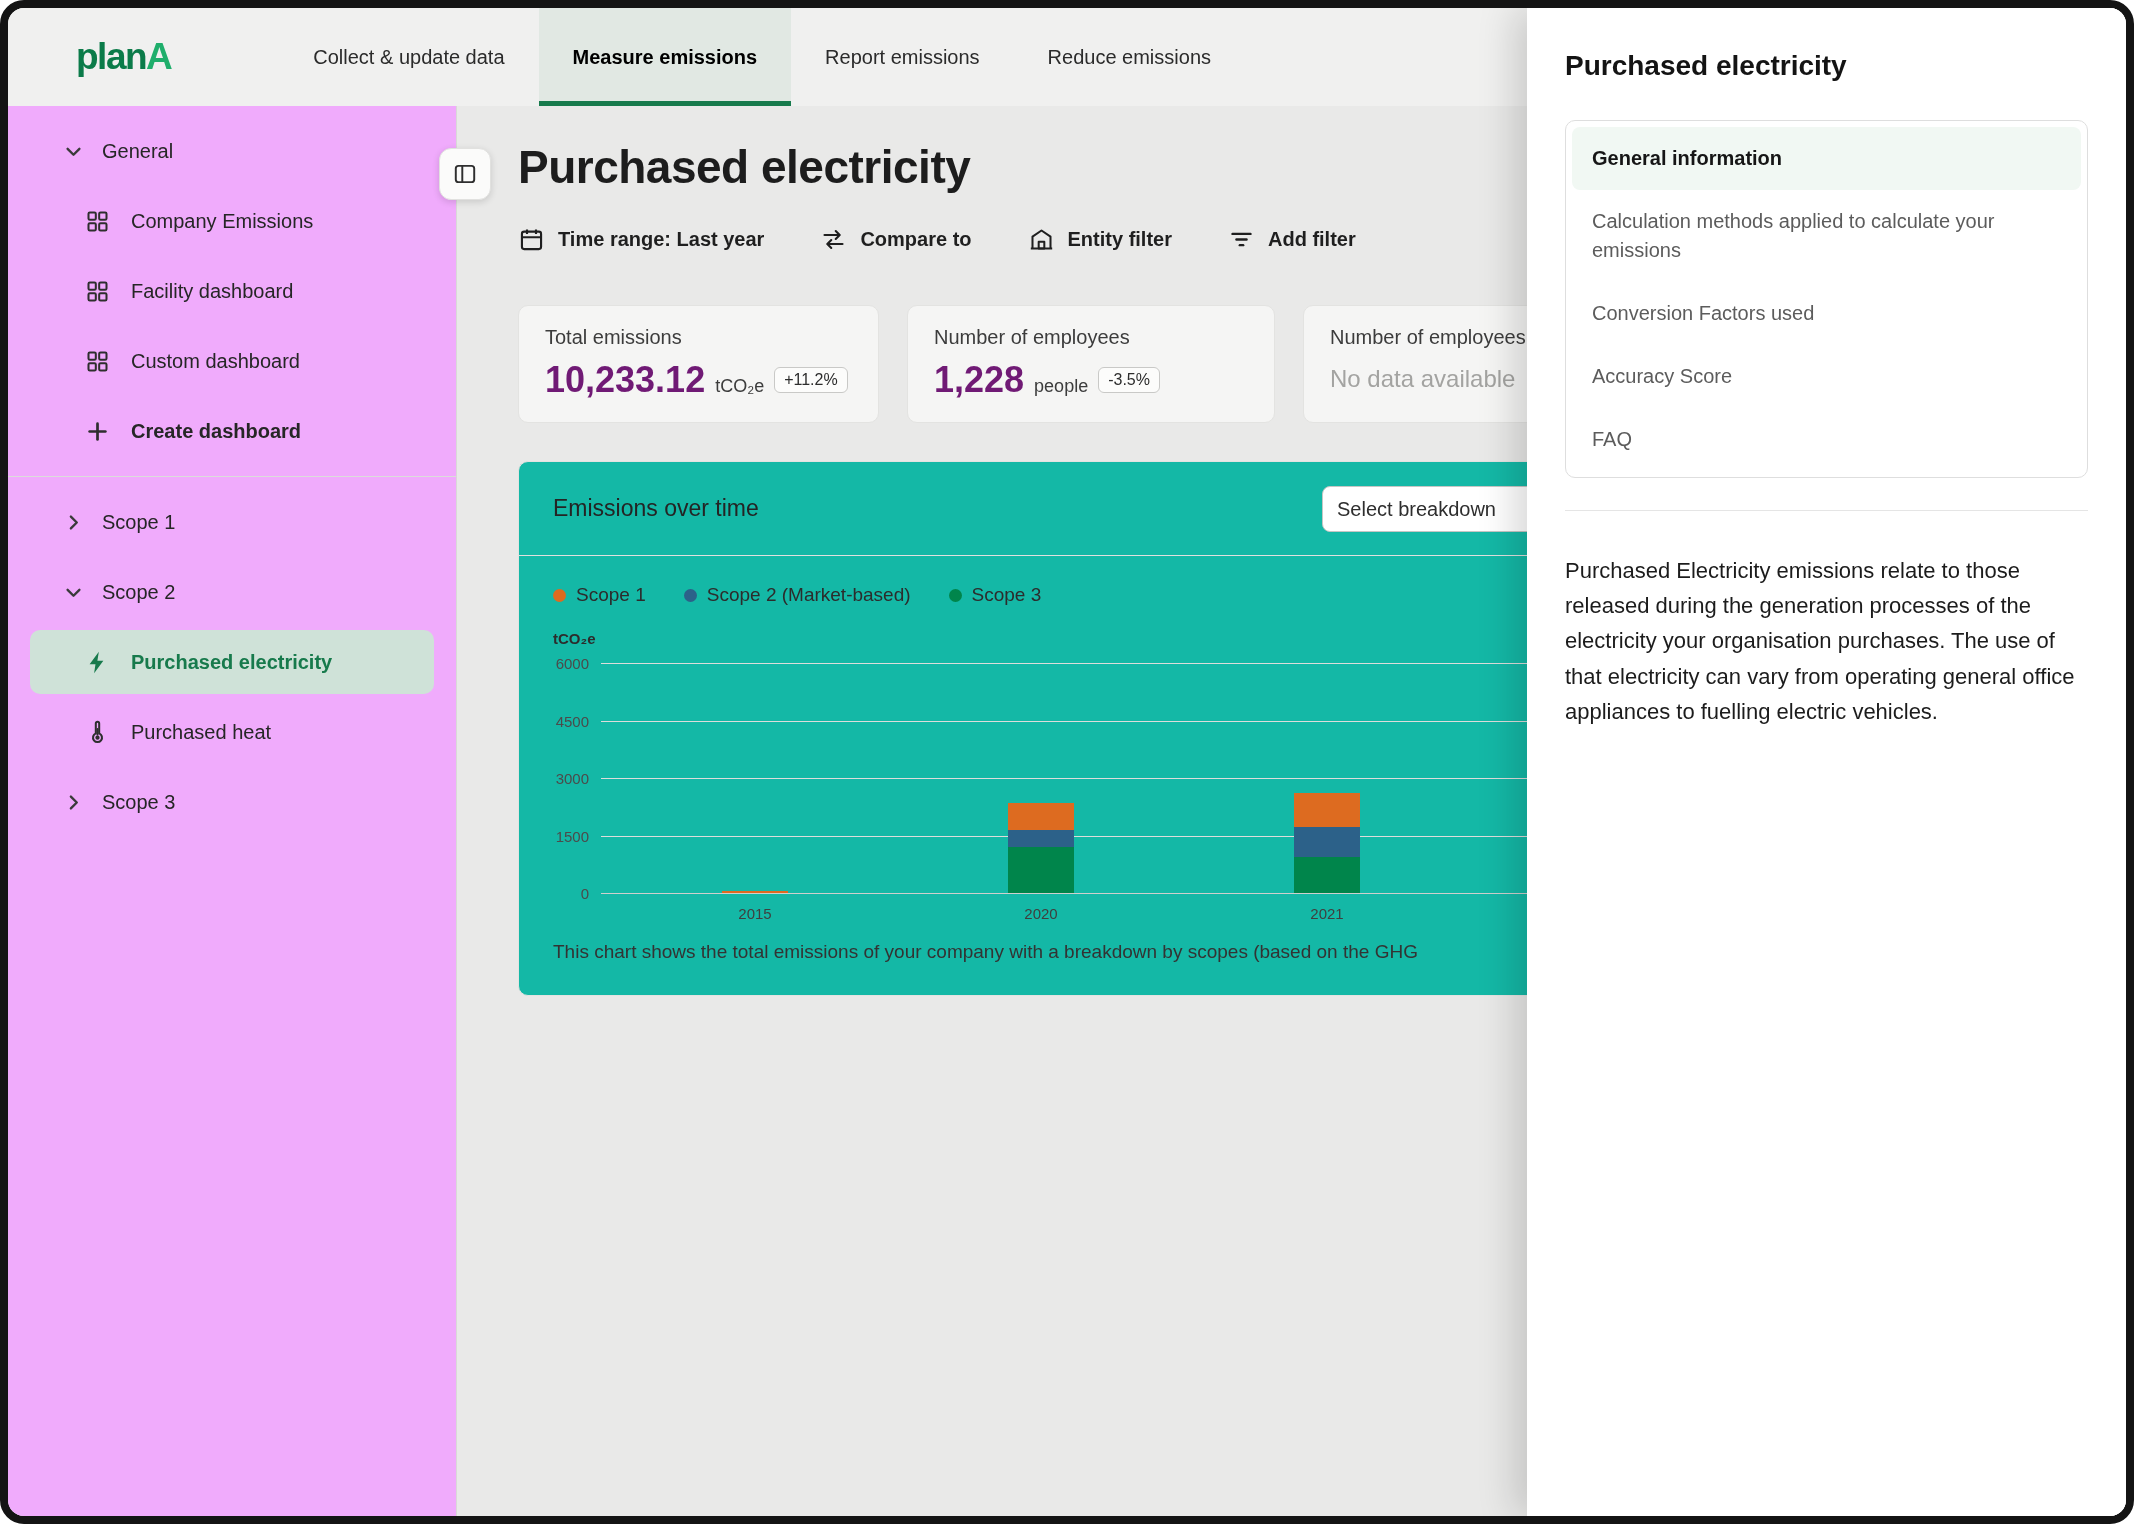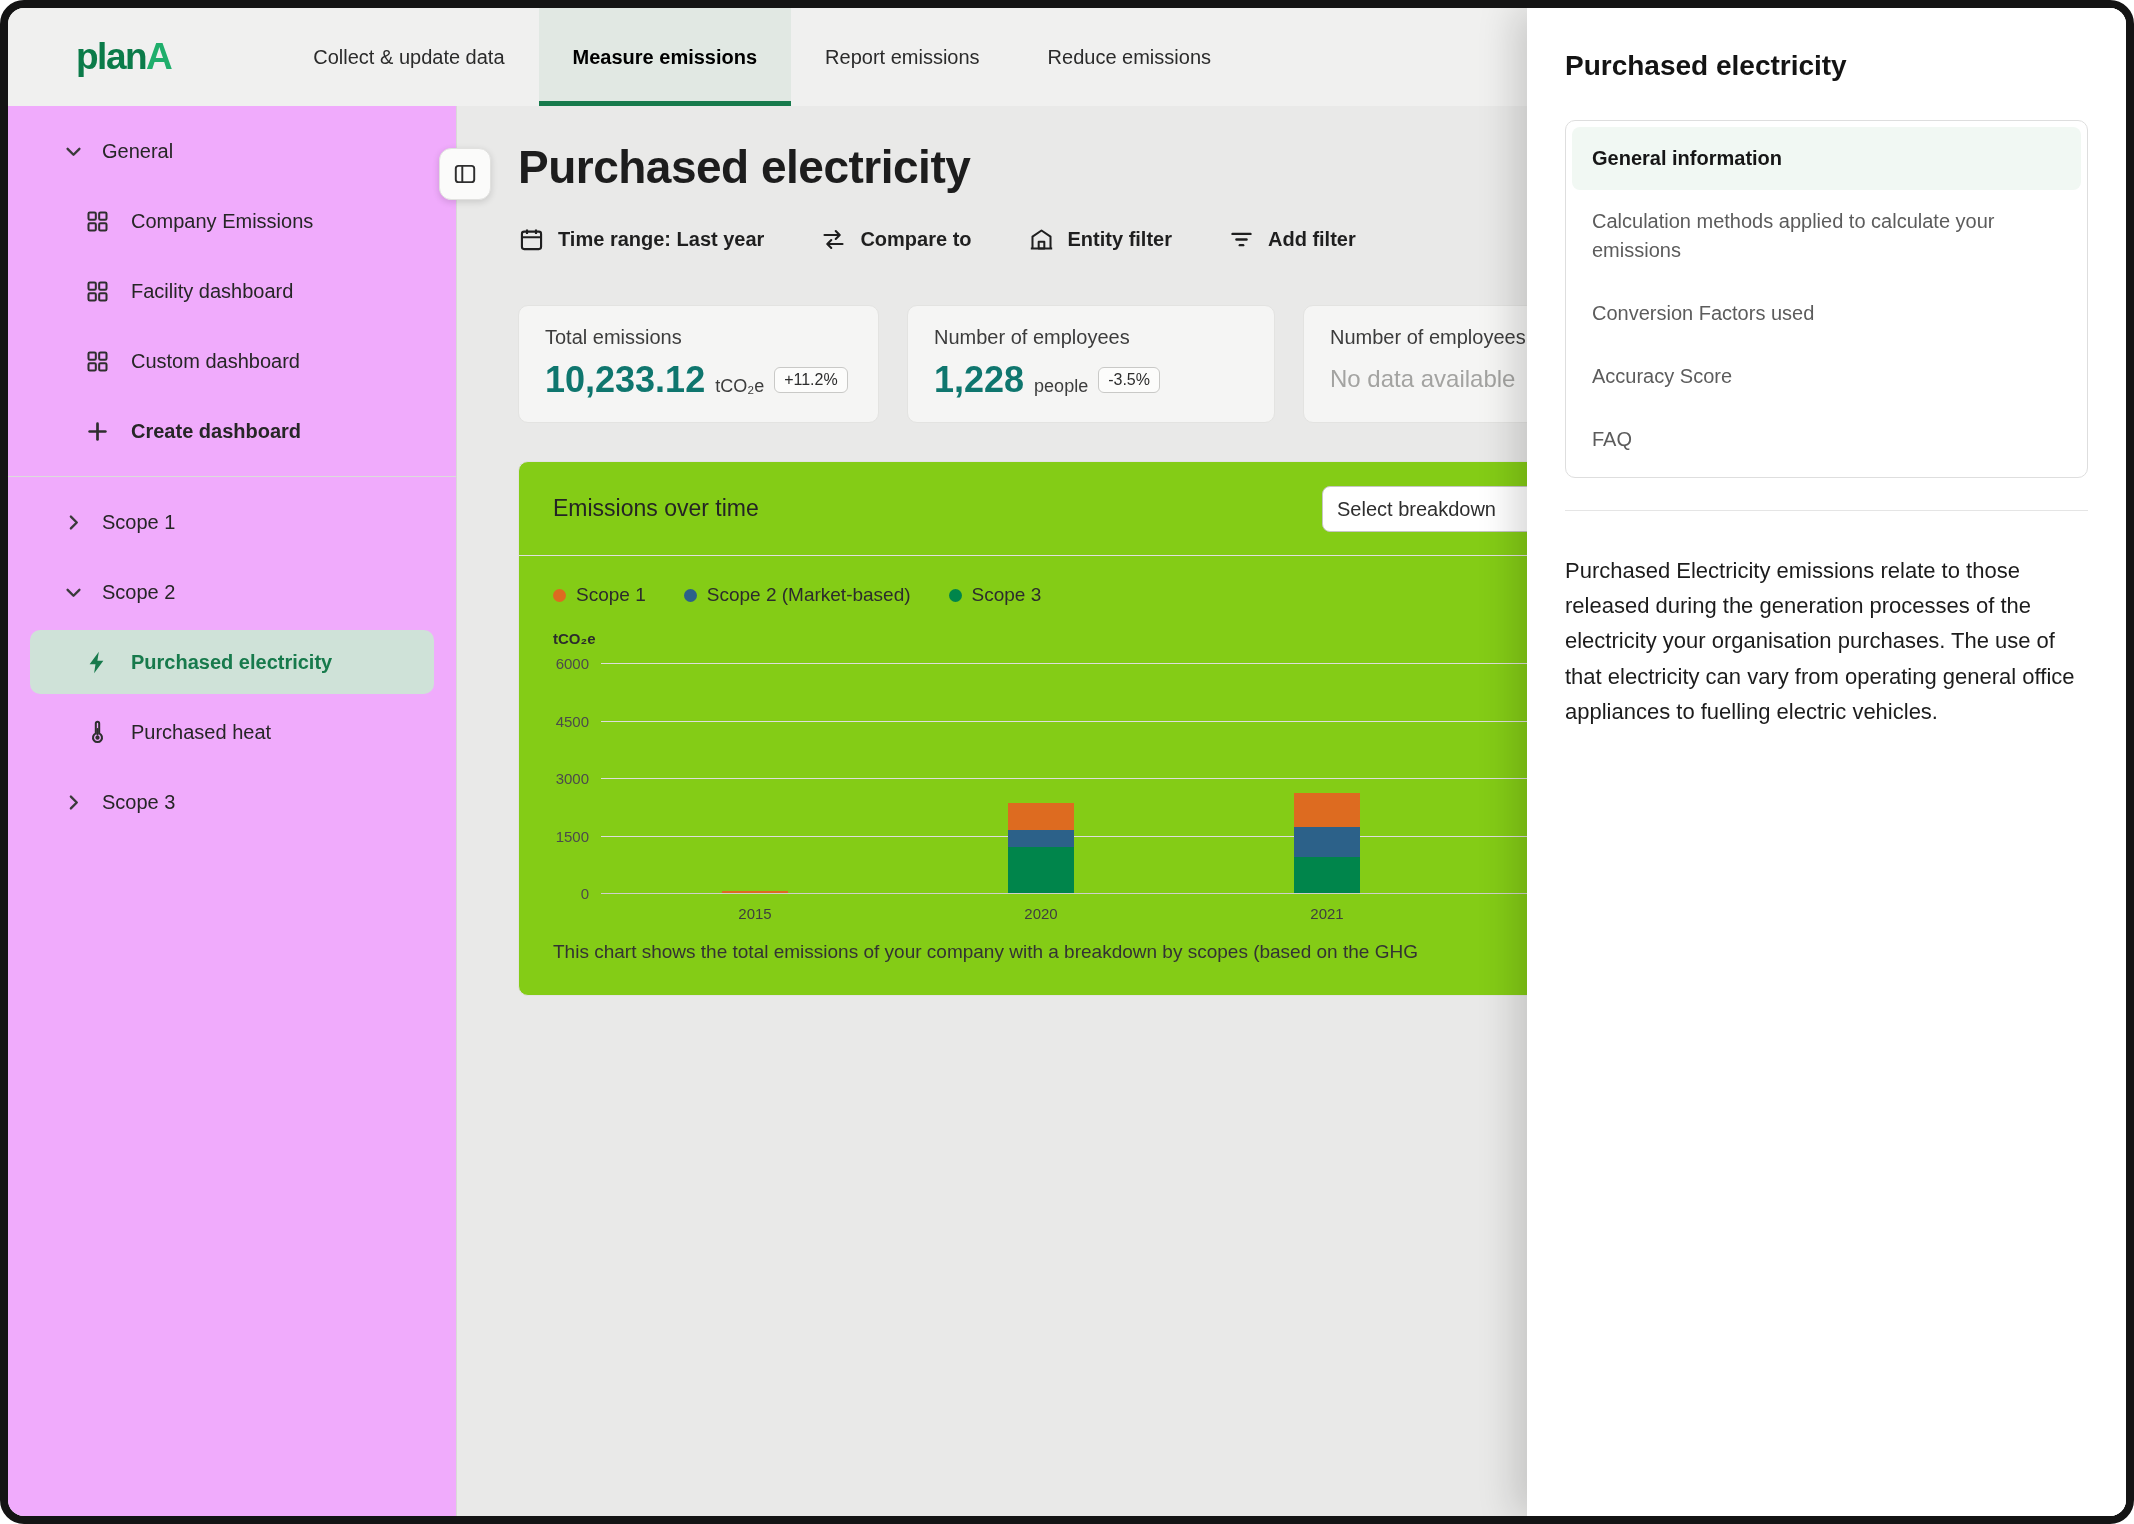--- a/index.html
+++ b/index.html
@@ -34,26 +34,26 @@
   .content { padding:34px 0 0 61px; }
   .page-title { font-size:46px; font-weight:600; color:#1d1d1d; letter-spacing:-0.5px; }
   .filters { display:flex; align-items:center; gap:56px; margin-top:32px; }
   .filter { display:flex; align-items:center; gap:13px; font-size:20px; font-weight:700; color:#1f1f1f; cursor:pointer; white-space:nowrap; }
   .filter .fic { width:27px; height:27px; display:flex; color:#1f1f1f; flex:none; }
 
   .cards { display:flex; gap:28px; margin-top:52px; }
   .card { width:361px; height:118px; background:#f5f5f4; border:1px solid #e3e3e1; border-radius:10px; padding:20px 26px; flex:none; }
   .card-label { font-size:20px; color:#3c3c3c; white-space:nowrap; }
   .card-value-row { display:flex; align-items:baseline; gap:10px; margin-top:10px; }
-  .card-value { font-size:36px; font-weight:600; color:#0f766e; }
+  .card-value { font-size:36px; font-weight:600; color:#701a75; }
   .card-unit { font-size:18px; color:#3c3c3c; }
   .badge { font-size:16px; color:#2d2d2d; border:1px solid #c9c9c7; background:#fcfcfb; border-radius:6px; padding:3px 9px; align-self:center; white-space:nowrap; }
   .card-empty { font-size:24px; color:#a3a3a1; margin-top:16px; white-space:nowrap; }
 
-  .chart-card { margin-top:38px; width:1500px; background:#84cc16; border:1px solid #e3e3e1; border-radius:10px; position:relative; }
+  .chart-card { margin-top:38px; width:1500px; background:#14b8a6; border:1px solid #e3e3e1; border-radius:10px; position:relative; }
   .chart-header { position:relative; height:94px; display:flex; align-items:center; padding:0 34px; border-bottom:1px solid #e0e0de; }
   .chart-title { font-size:23px; color:#242424; }
   .select { position:absolute; left:803px; top:24px; width:240px; height:46px; background:#ffffff; border:1px solid #c6c6c4; border-radius:8px; display:flex; align-items:center; justify-content:space-between; padding:0 14px; font-size:20px; color:#2e2e2e; cursor:pointer; white-space:nowrap; }
   .select .sic { width:18px; height:18px; display:flex; color:#555; flex:none; }
   .legend { display:flex; gap:38px; padding:28px 34px 0; align-items:center; }
   .legend-item { display:flex; align-items:center; gap:10px; font-size:19px; color:#2c2c2c; white-space:nowrap; }
   .legend-dot { width:13px; height:13px; border-radius:50%; flex:none; }
   .chart-body { padding:0 34px; }
   .ylabel { font-size:15px; font-weight:700; color:#2c2c2c; margin:24px 0 16px; }
   .plot { position:relative; height:230px; margin-left:48px; margin-right:8px; margin-bottom:42px; }

